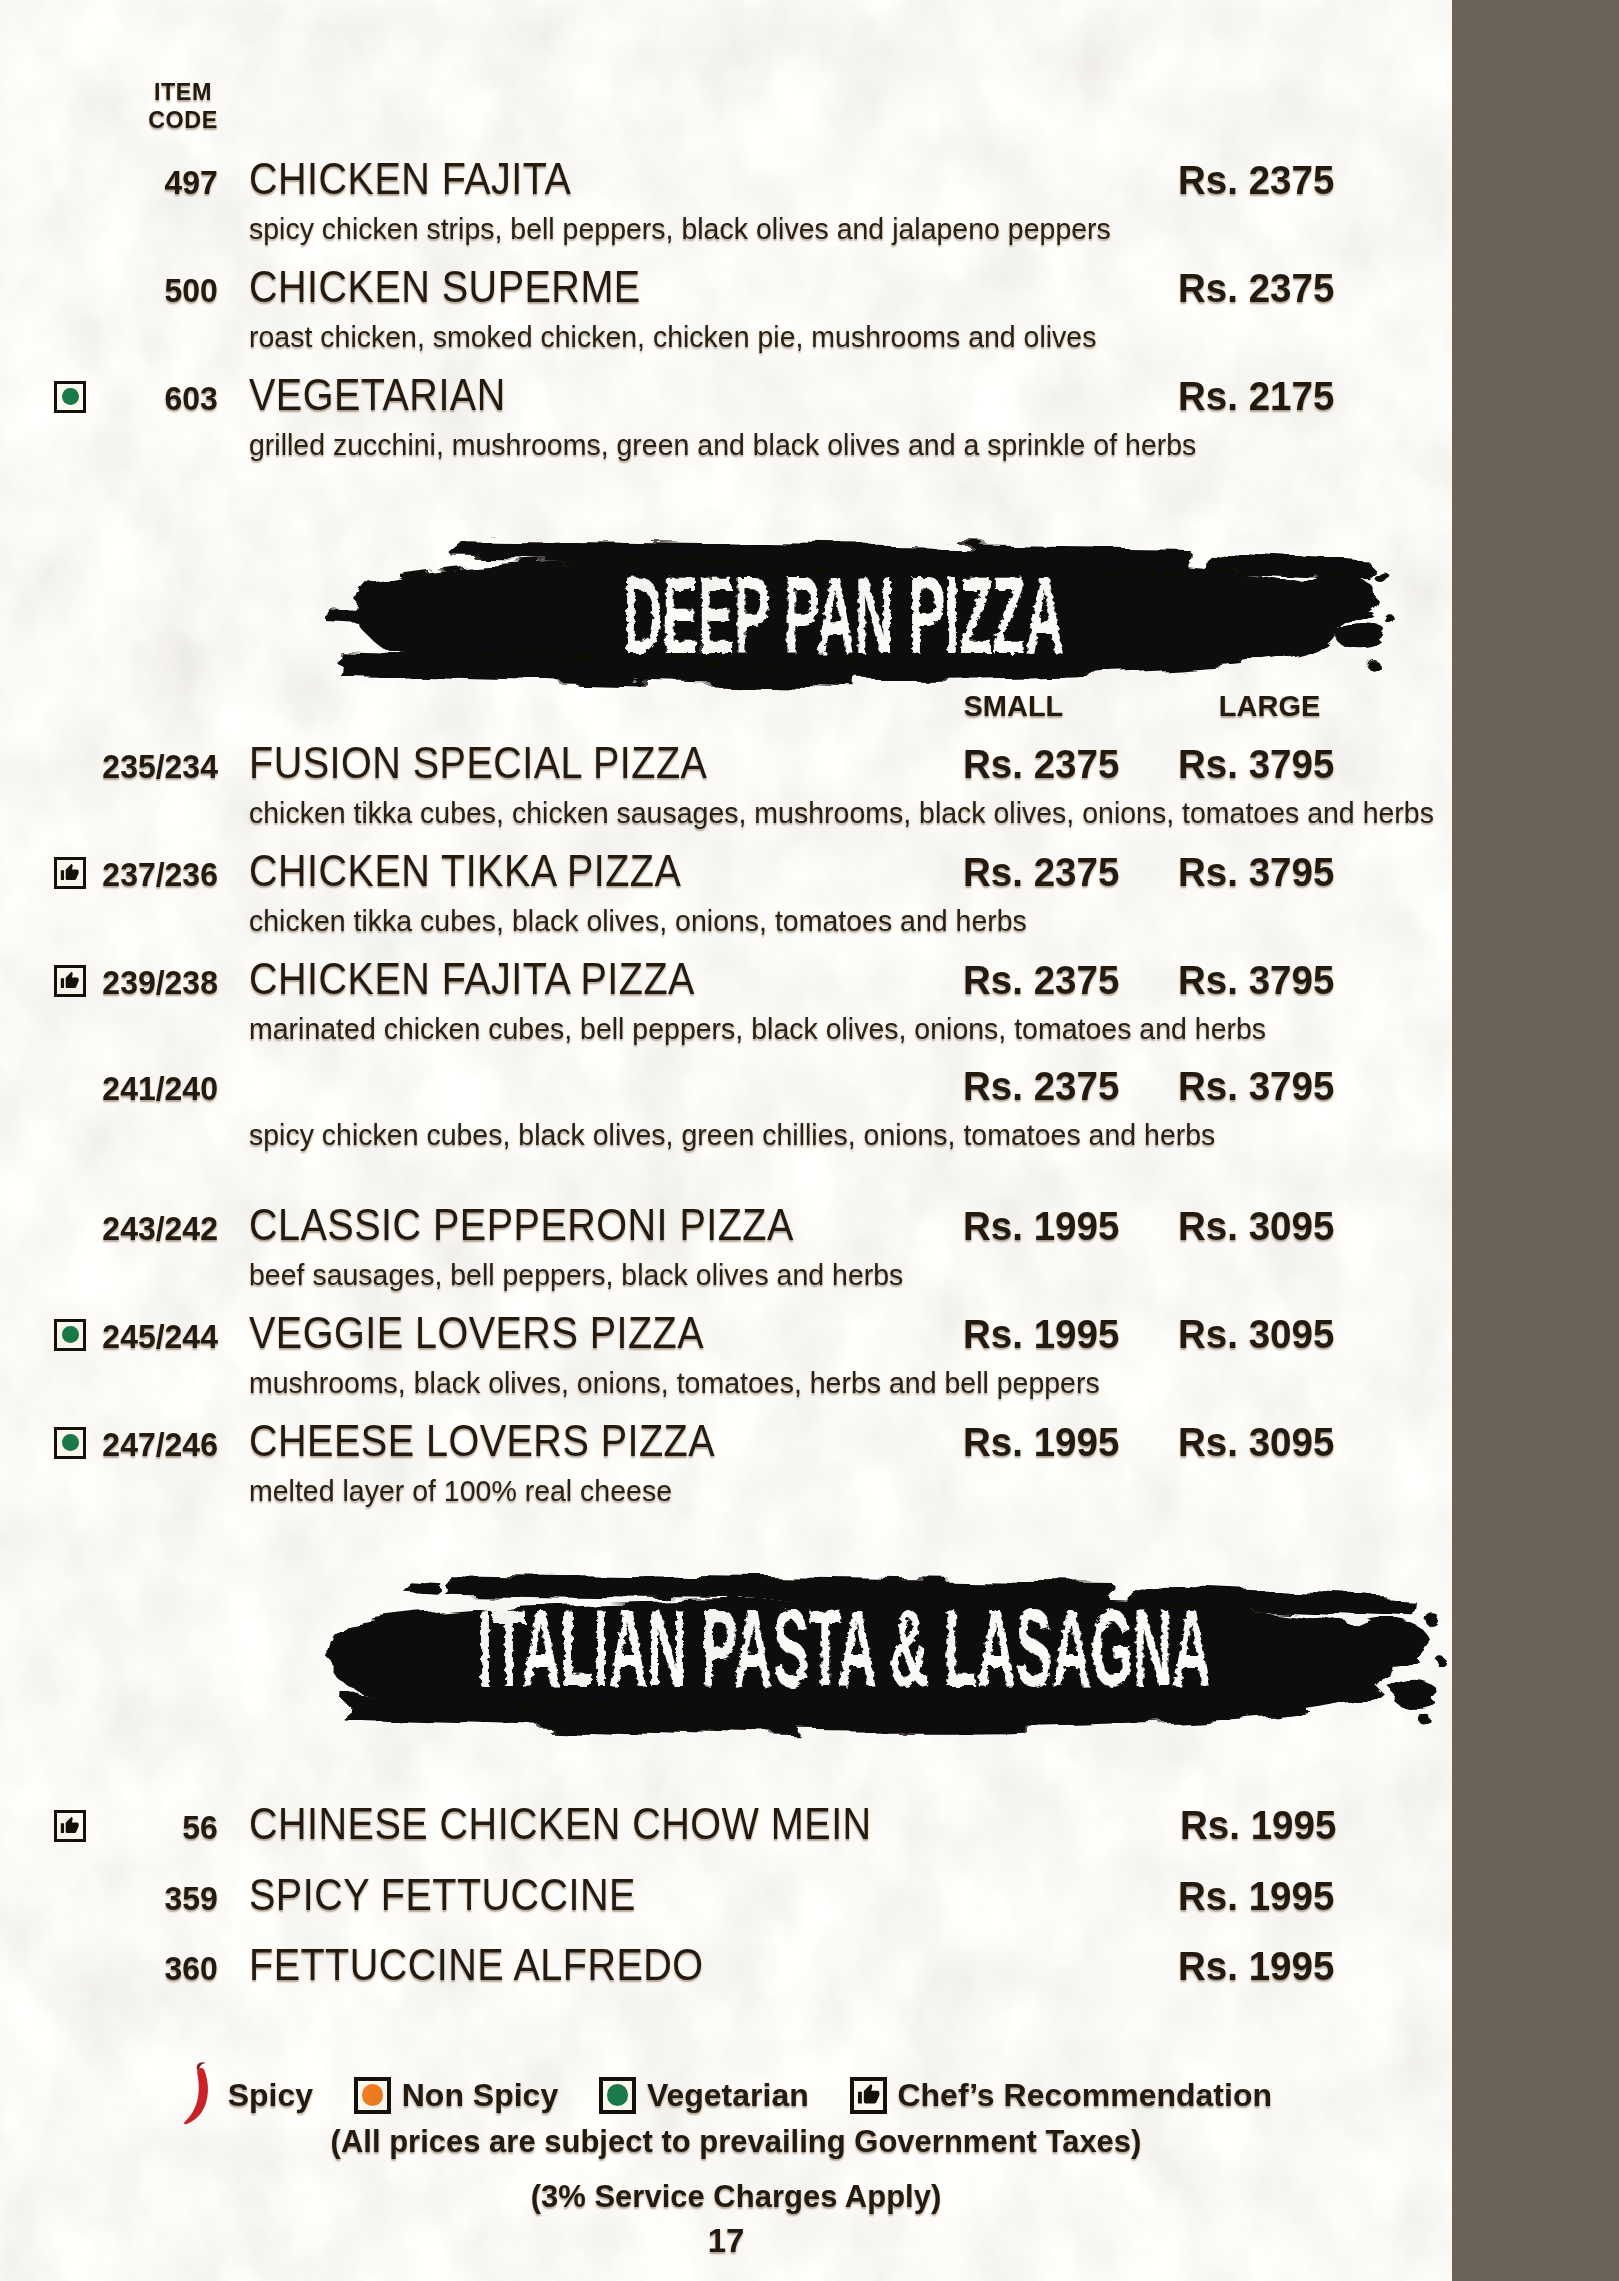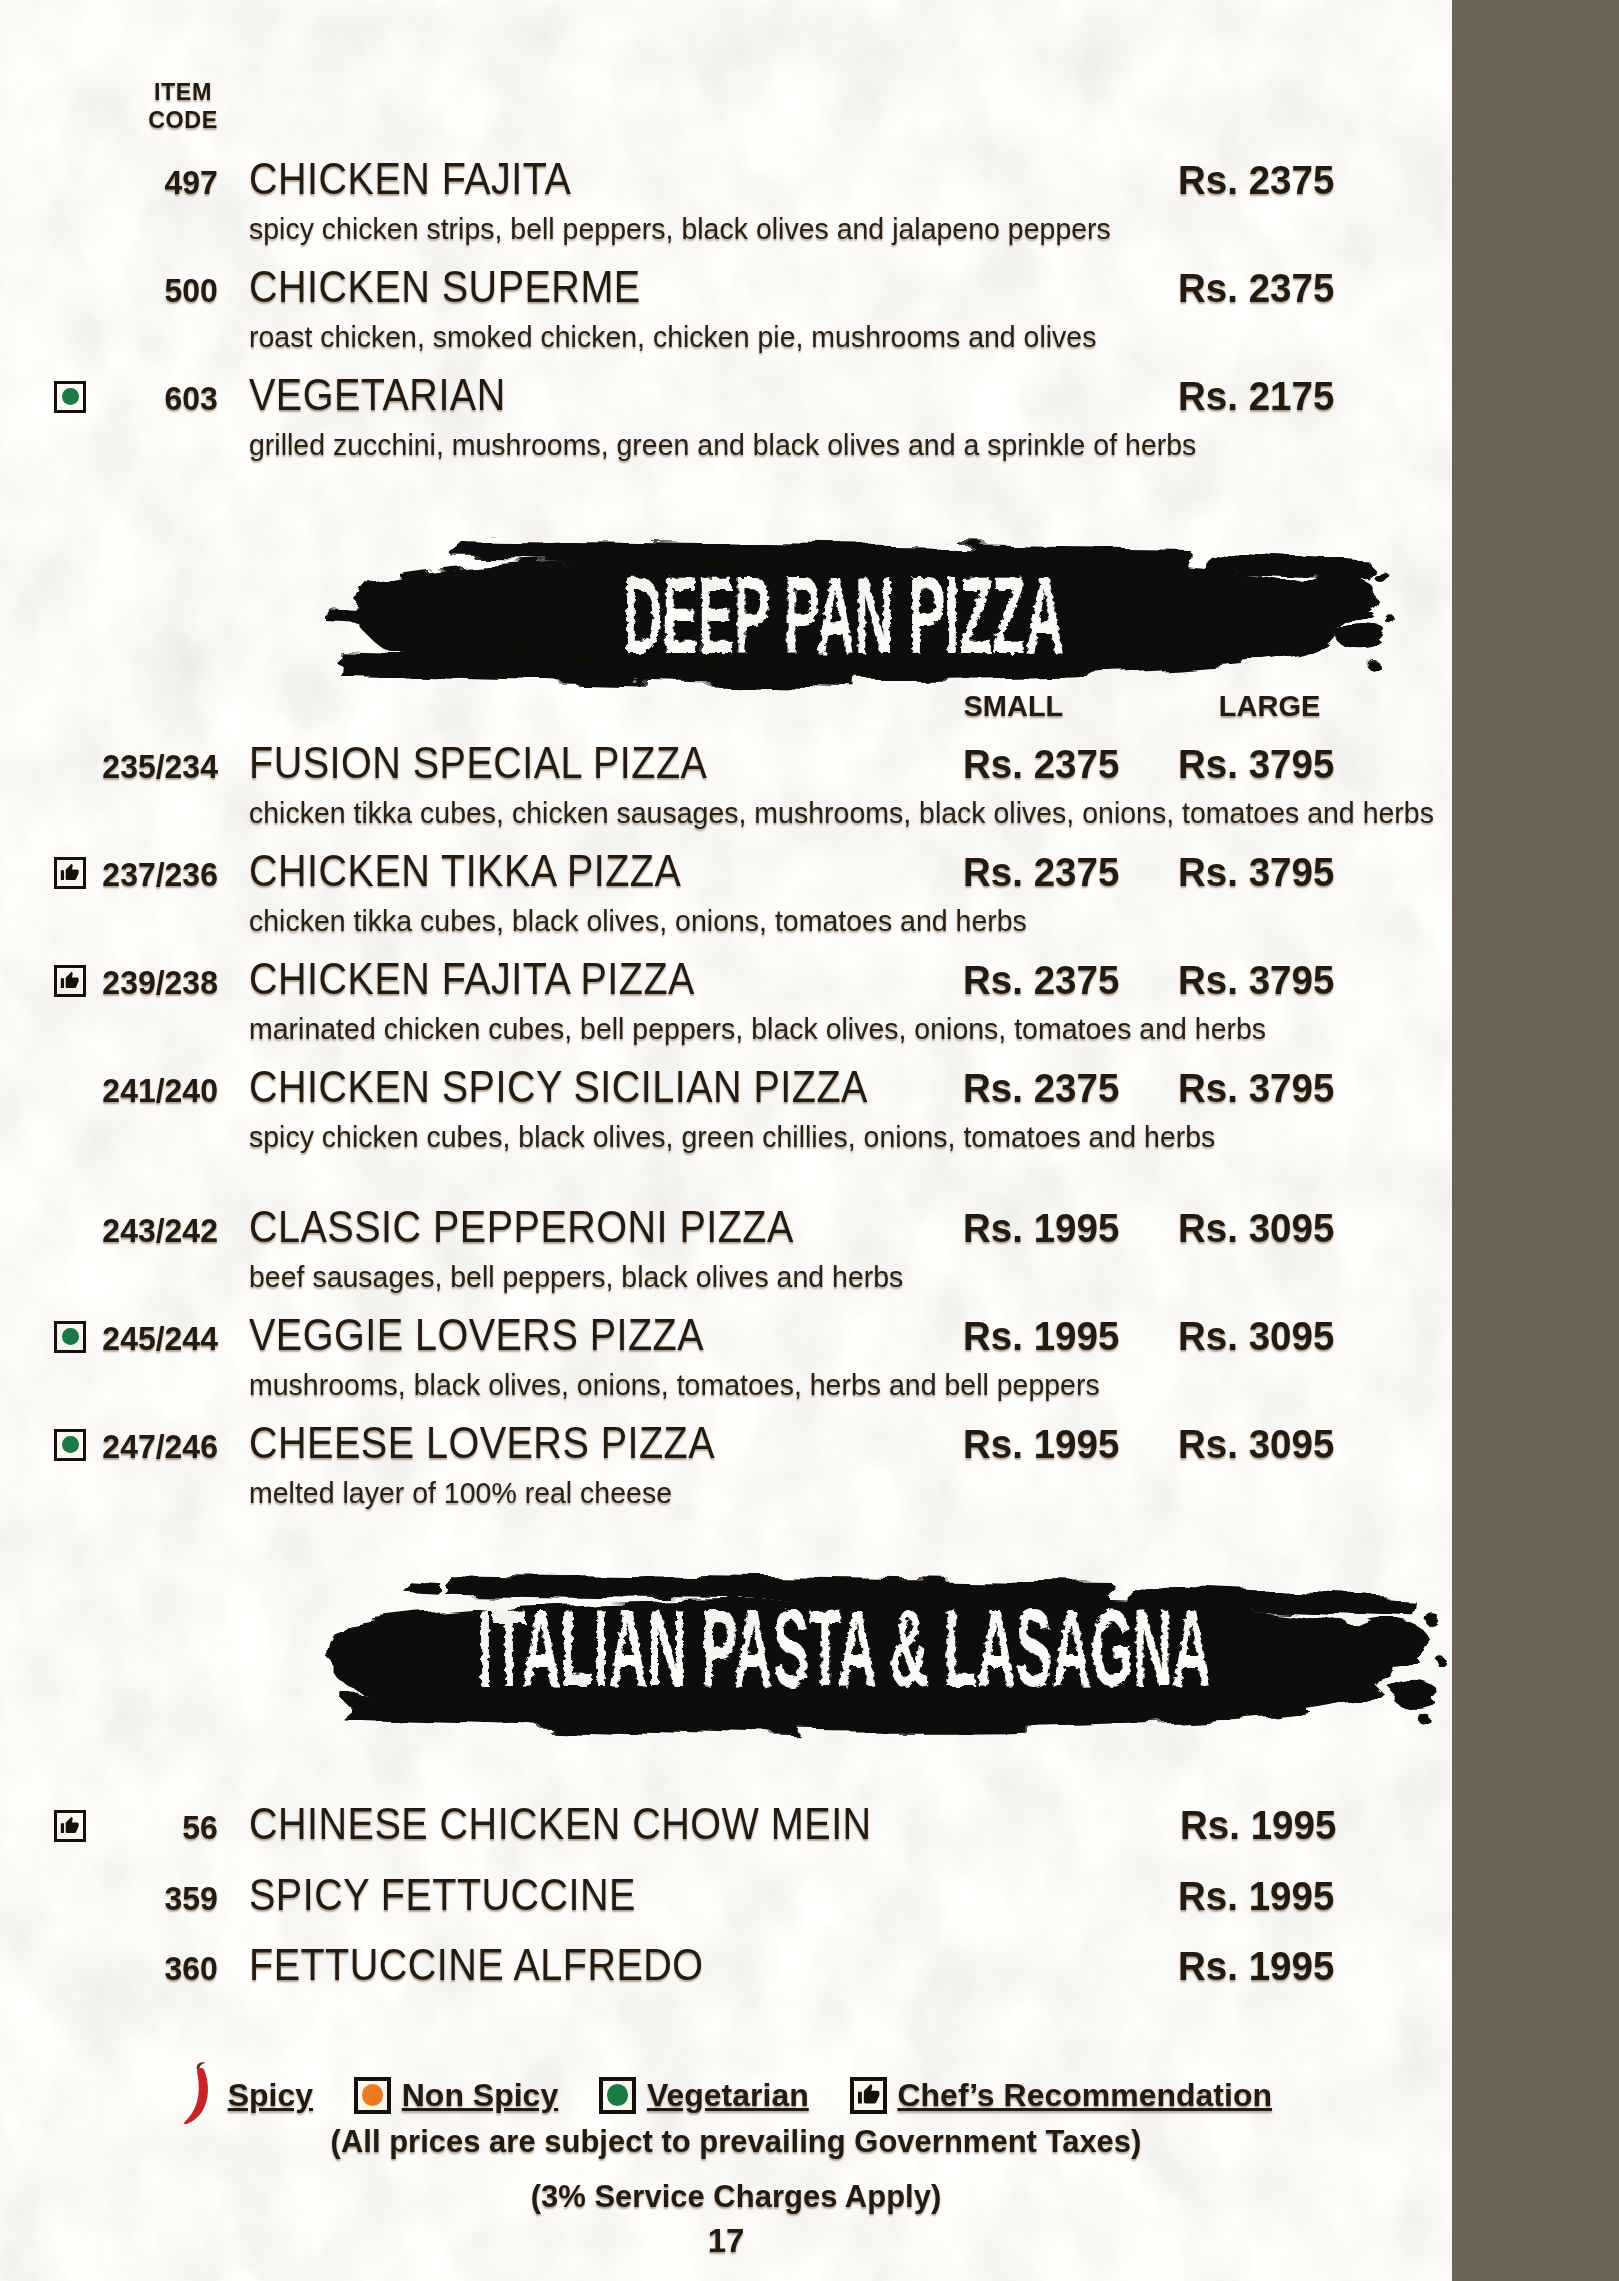--- a/index.html
+++ b/index.html
@@ -90,21 +90,21 @@
   .banner-1 { left:312px; top:507px; }
   .banner-2 { left:293px; top:1544px; }
   .banner text {
     font-family:"Liberation Sans", sans-serif; font-weight:700; fill:#ffffff;
   }
 
   
   .legend {
     position:absolute; top:2058px; left:0; right:0; height:74px;
     display:flex; justify-content:center; align-items:center; gap:41px;
-    font-weight:700; font-size:32px;text-decoration:underline;
+    font-weight:700; font-size:32px;
   }
   .legend .entry { display:flex; align-items:center; gap:10.7px; }
   .legend .mark { width:37px; height:37px; border-width:4.9px; }
   .legend .mark .dot { width:21.5px; height:21.5px; }
   .legend .mark svg { width:23.4px; height:23.4px; }
   .chili { width:37px; height:70px; display:block; transform:rotate(-6deg); }
 
   .note { position:absolute; left:0; right:0; text-align:center; font-weight:700; font-size:31px; line-height:43px;margin-left:20px; }
   .note-1 { top:2120px; }
   .note-2 { top:2175px; }
@@ -216,21 +216,20 @@
       </span>
       <span class="code"><span>239/238</span></span>
       <span class="name"><span>CHICKEN FAJITA PIZZA</span></span>
       <span class="p ps"><span>Rs. 2375</span></span>
       <span class="p pl"><span>Rs. 3795</span></span>
       <span class="desc"><span>marinated chicken cubes, bell peppers, black olives, onions, tomatoes and herbs</span></span>
     </div>
 
     <div class="item two">
       <span class="code"><span>241/240</span></span>
-      <span class="name"><span>CHICKEN SPICY SICILIAN PIZZA</span></span>
       <span class="p ps"><span>Rs. 2375</span></span>
       <span class="p pl"><span>Rs. 3795</span></span>
       <span class="desc"><span>spicy chicken cubes, black olives, green chillies, onions, tomatoes and herbs</span></span>
     </div>
 
     <div class="item two gap-above">
       <span class="code"><span>243/242</span></span>
       <span class="name"><span>CLASSIC PEPPERONI PIZZA</span></span>
       <span class="p ps"><span>Rs. 1995</span></span>
       <span class="p pl"><span>Rs. 3095</span></span>

